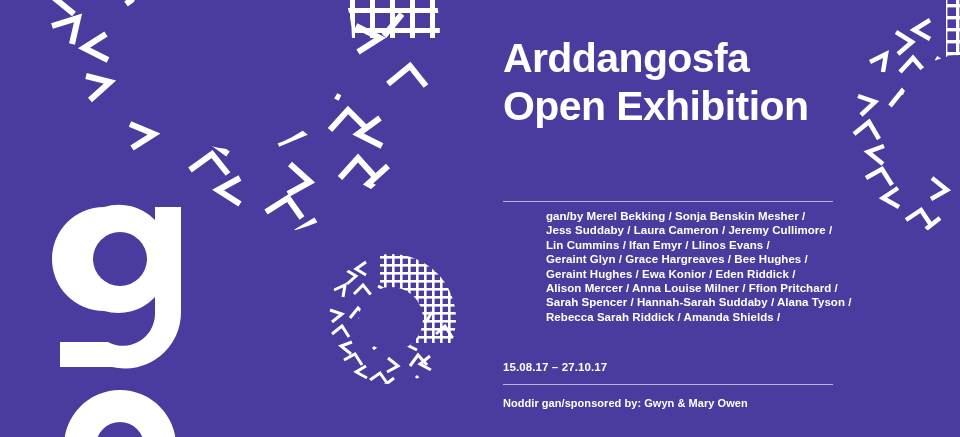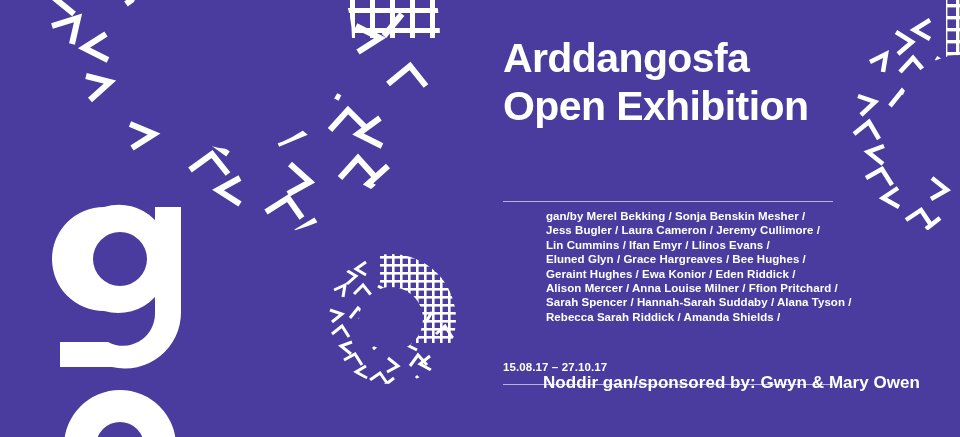--- a/index.html
+++ b/index.html
@@ -102,29 +102,28 @@
     color: #ffffff;
     font-size: 11.5px;
     line-height: 14px;
     font-weight: 700;
     letter-spacing: 0.1px;
     white-space: nowrap;
   }
 
   #sponsor-line {
     position: absolute;
-    top: 376px;
+    top: 396px;
     left: 0;
     color: #ffffff;
-    font-size: 17px;
+    font-size: 11px;
     line-height: 14px;
     font-weight: 700;
     letter-spacing: 0.05px;
     white-space: nowrap;
-    margin-left: 40px;
   }
 </style>
 </head>
 <body>
 
 <div id="poster" style="background: rgb(74, 60, 158);">
 
   <div class="deco-layer">
 
     <svg class="deco-svg" id="shape-swoosh" viewBox="0 0 520 420">
@@ -337,23 +336,23 @@
 
     <div id="title-block">
       <span class="title-line">Arddangosfa</span>
       <span class="title-line">Open Exhibition</span>
     </div>
 
     <div class="rule" id="rule-top"></div>
 
     <div id="artist-block">
       <span class="artist-line">gan/by Merel Bekking / Sonja Benskin Mesher /</span>
-      <span class="artist-line">Jess Bugler / Laura Cameron / Jeremy Cullimore /</span>
+      <span class="artist-line">Jess Suddaby / Laura Cameron / Jeremy Cullimore /</span>
       <span class="artist-line">Lin Cummins / Ifan Emyr / Llinos Evans /</span>
-      <span class="artist-line">Eluned Glyn / Grace Hargreaves / Bee Hughes /</span>
+      <span class="artist-line">Geraint Glyn / Grace Hargreaves / Bee Hughes /</span>
       <span class="artist-line">Geraint Hughes / Ewa Konior / Eden Riddick /</span>
       <span class="artist-line">Alison Mercer / Anna Louise Milner / Ffion Pritchard /</span>
       <span class="artist-line">Sarah Spencer / Hannah-Sarah Suddaby / Alana Tyson /</span>
       <span class="artist-line">Rebecca Sarah Riddick / Amanda Shields /</span>
     </div>
 
     <div id="dates-line">15.08.17 – 27.10.17</div>
 
     <div class="rule" id="rule-bottom"></div>
 

